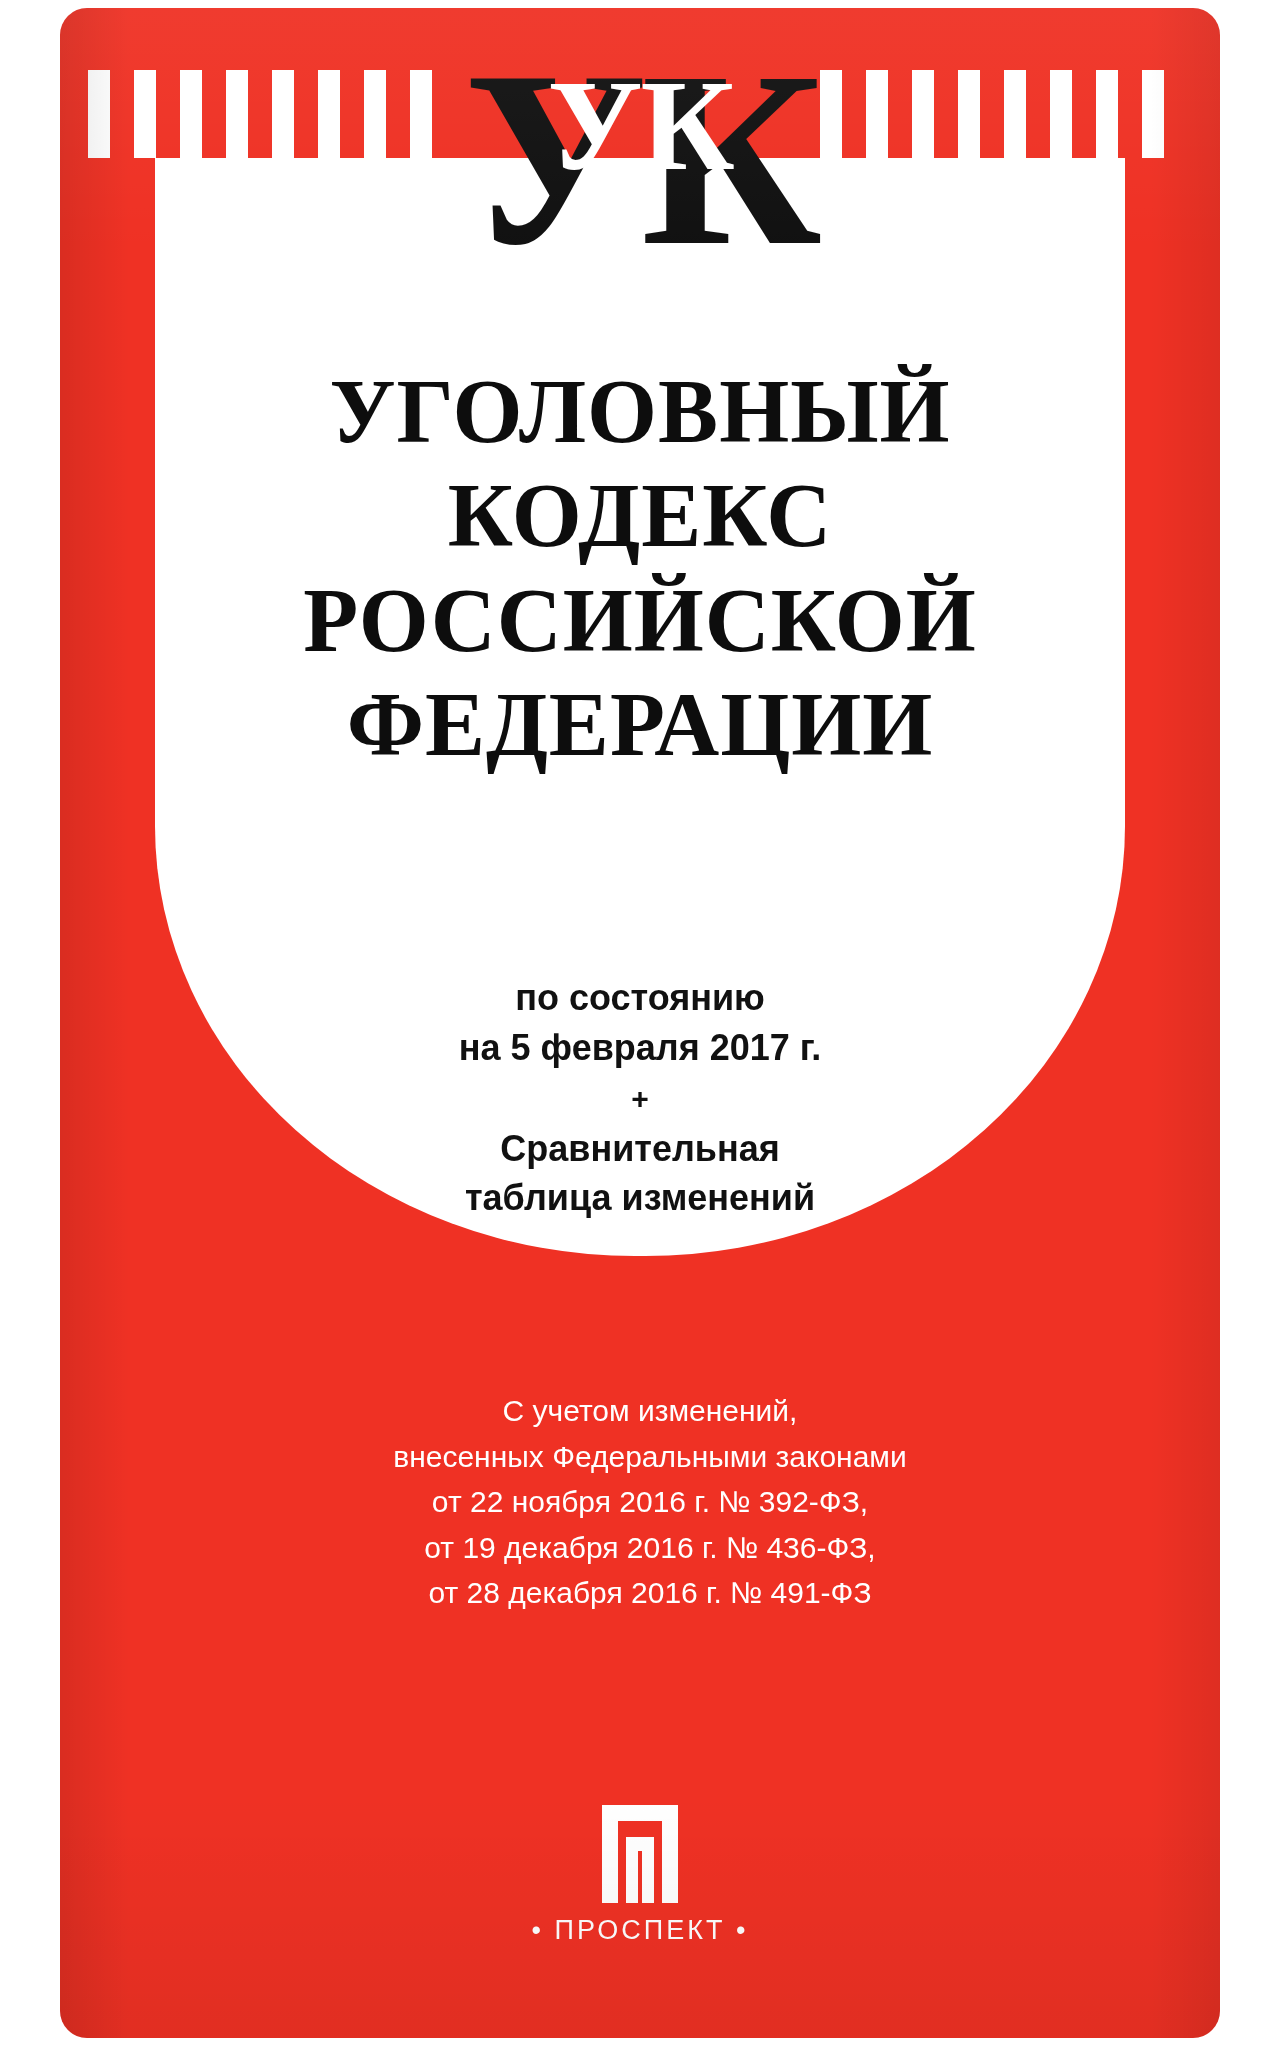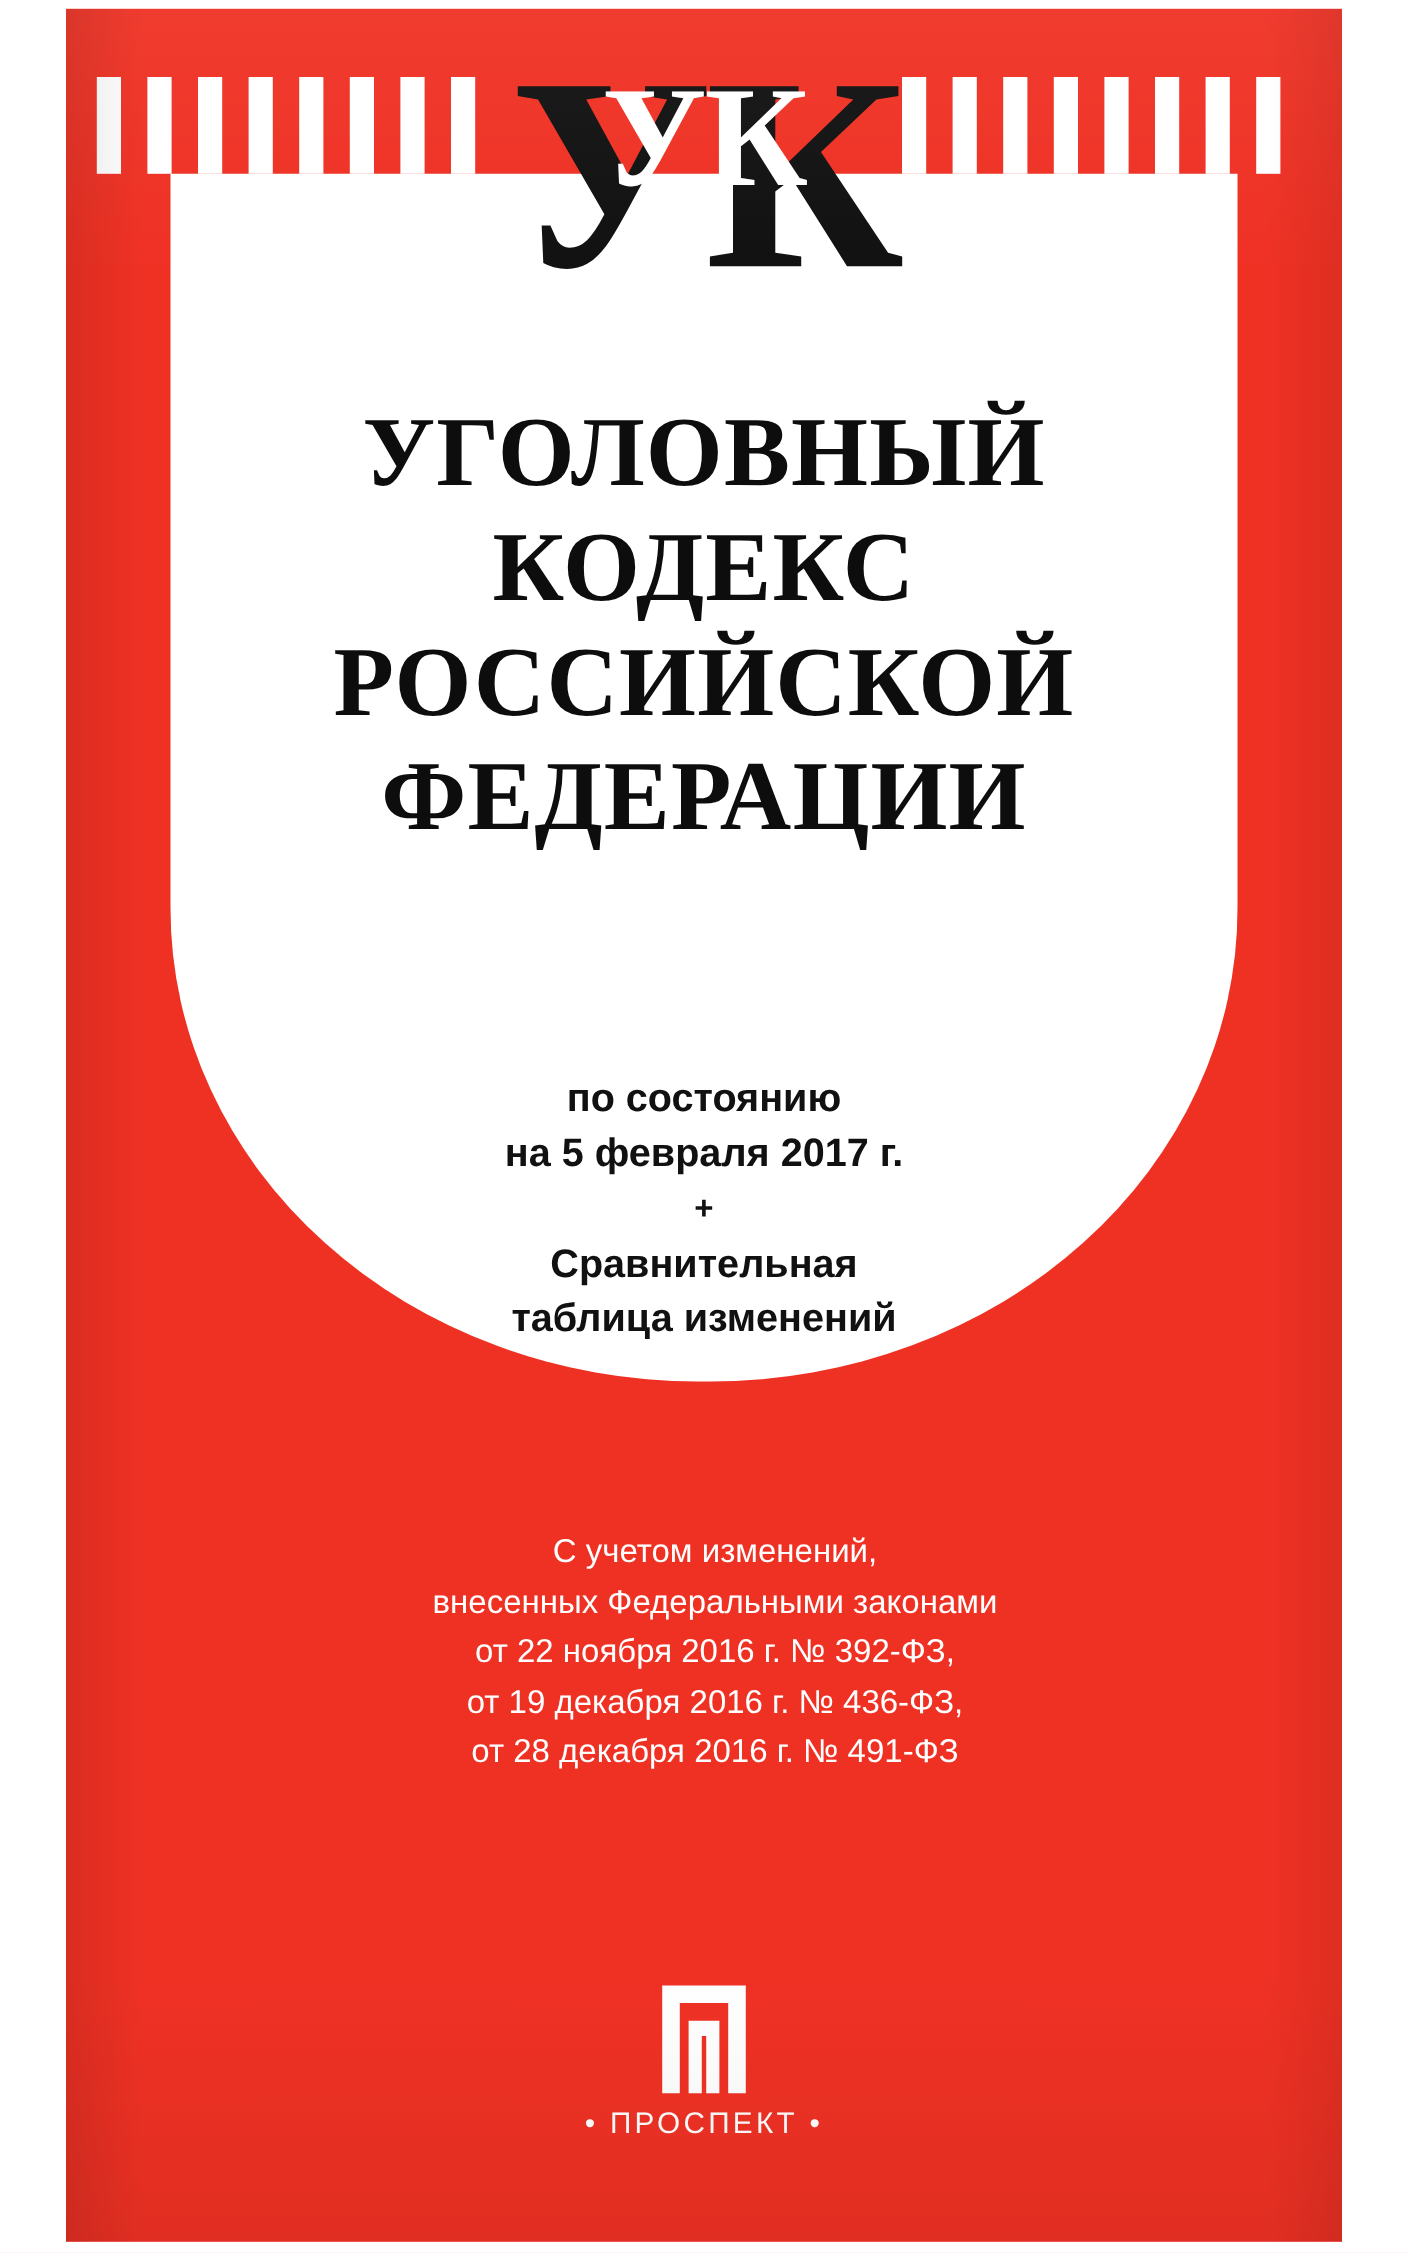--- a/index.html
+++ b/index.html
@@ -16,20 +16,21 @@
 
   
   .cover {
     position: absolute;
     left: 60px;
     top: 8px;
     width: 1160px;
     height: 2030px;
     background: #ef3124;
     overflow: hidden;
+    border-radius: 27px;
   }
 
   
   .cover::after {
     content: "";
     position: absolute;
     inset: 0;
     background:
       linear-gradient(90deg, rgba(0,0,0,0.09) 0%, rgba(0,0,0,0) 6%, rgba(0,0,0,0) 94%, rgba(0,0,0,0.07) 100%),
       linear-gradient(180deg, rgba(255,255,255,0.05) 0%, rgba(0,0,0,0) 12%, rgba(0,0,0,0) 88%, rgba(0,0,0,0.06) 100%);

